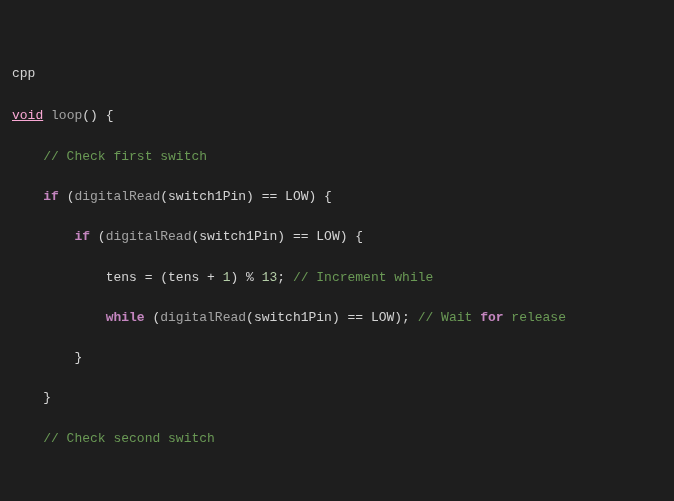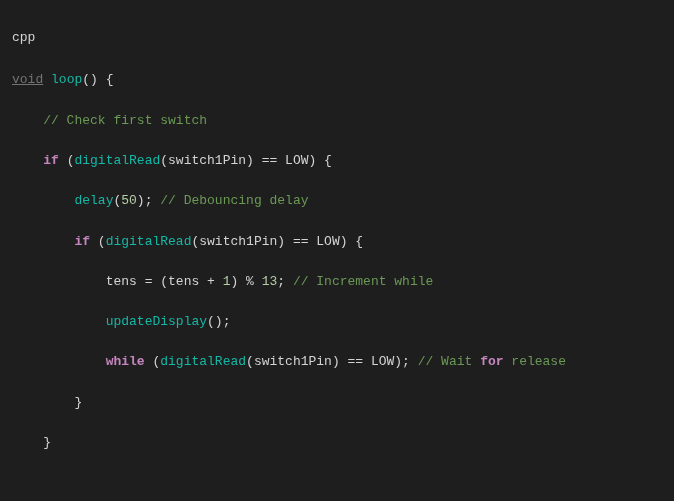--- a/index.html
+++ b/index.html
@@ -14,43 +14,42 @@
     height: 501px;
     overflow: hidden;
   }
   .code-block {
     padding: 8px 12px;
     white-space: pre;
   }
   .lang-label {
     color: #d4d4d4;
     margin-bottom: 2px;
+    margin-top: 36px;
   }
-  .kw-type { color: #737373; text-decoration: underline; }
+  .kw-type { color: #f9a8d4; text-decoration: underline; }
   .kw-control { color: #c586c0; font-weight: bold; }
-  .fn { color: #14b8a6; }
+  .fn { color: #a3a3a3; }
   .num { color: #b5cea8; }
   .comment { color: #6a9955; margin-top: 28px; }
 </style>
 </head>
 <body>
 
 <div class="code-block">
 <div class="lang-label">cpp</div>
 <div><span class="kw-type">void</span><span> </span><span class="fn">loop</span><span>() {</span></div>
 <div><span>    </span><span class="comment">// Check first switch</span></div>
 <div><span>    </span><span class="kw-control">if</span><span> (</span><span class="fn">digitalRead</span><span>(switch1Pin) == LOW) {</span></div>
-<div><span>        </span><span class="fn">delay</span><span>(</span><span class="num">50</span><span>); </span><span class="comment">// Debouncing delay</span></div>
 <div><span>        </span><span class="kw-control">if</span><span> (</span><span class="fn">digitalRead</span><span>(switch1Pin) == LOW) {</span></div>
 <div><span>            </span><span>tens = (tens + </span><span class="num">1</span><span>) % </span><span class="num">13</span><span>; </span><span class="comment">// Increment while</span></div>
-<div><span>            </span><span class="fn">updateDisplay</span><span>();</span></div>
 <div><span>            </span><span class="kw-control">while</span><span> (</span><span class="fn">digitalRead</span><span>(switch1Pin) == LOW); </span><span class="comment">// Wait </span><span class="kw-control">for</span><span class="comment"> release</span></div>
 <div><span>        </span><span>}</span></div>
 <div><span>    </span><span>}</span></div>
-<div><span>    </span></div>
+<div><span>    </span><span class="comment">// Check second switch</span></div>
 
 
 
 
 
 
 
 
 
 </div>

